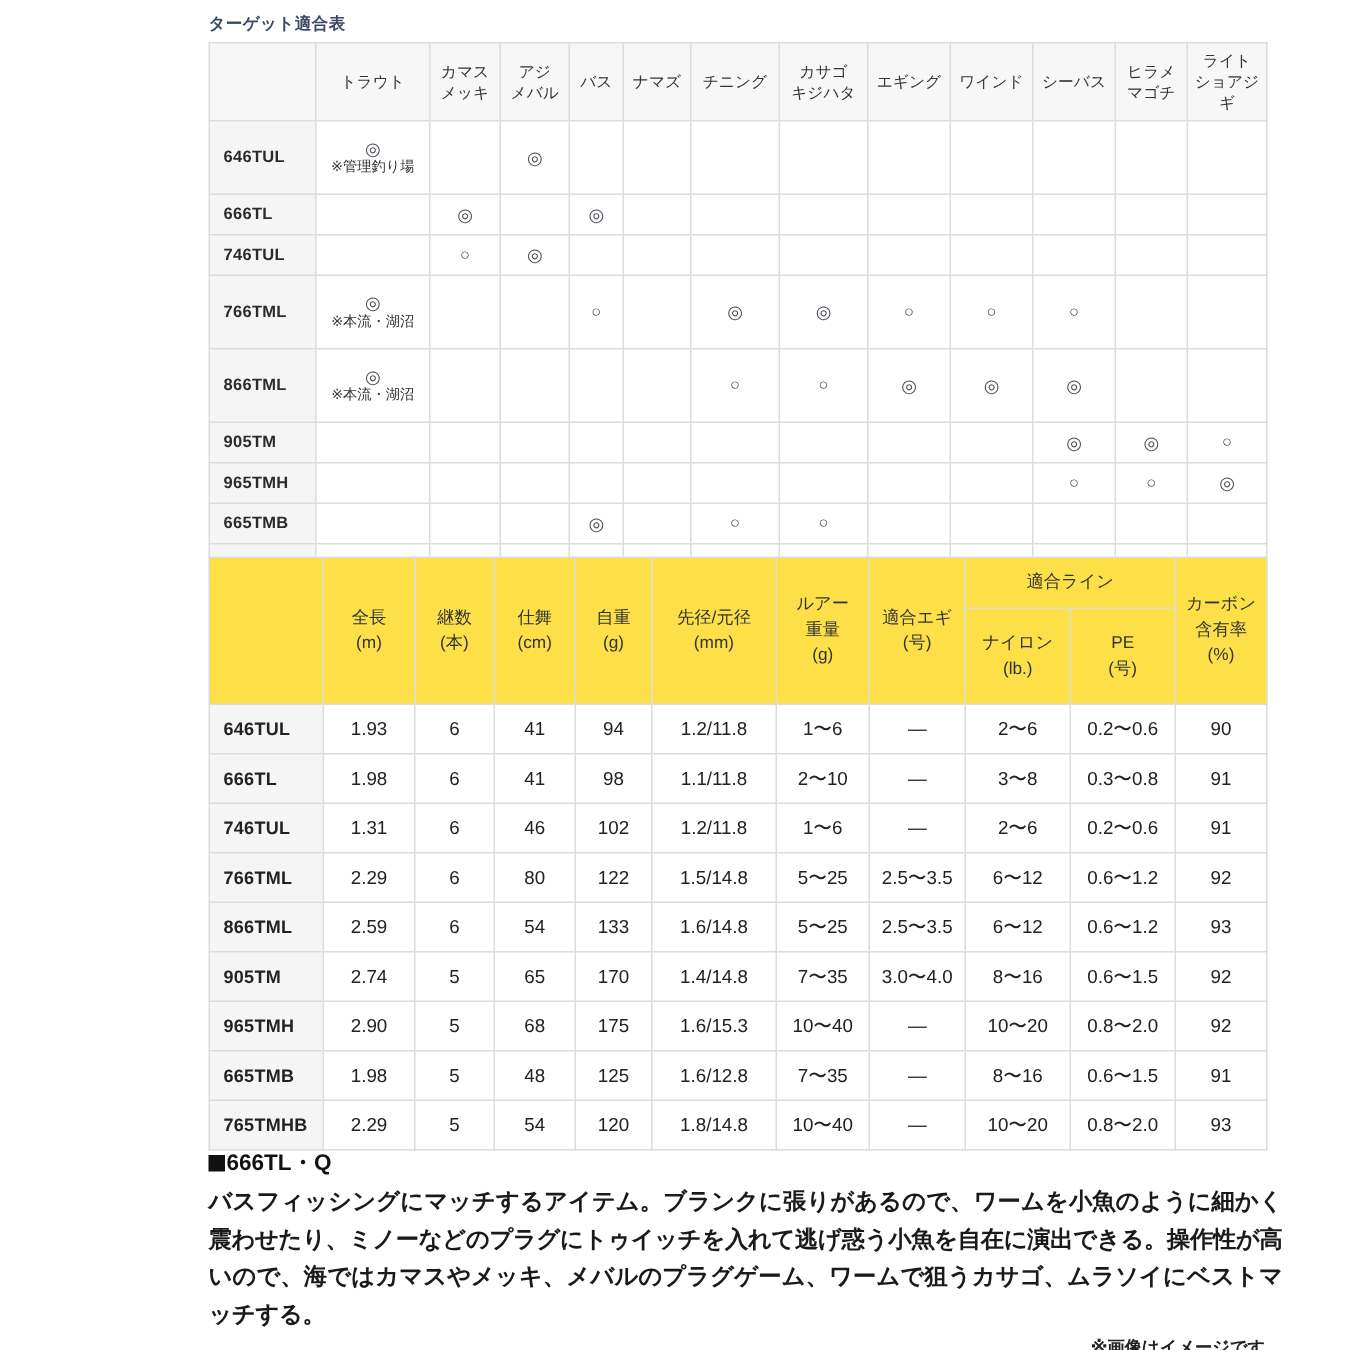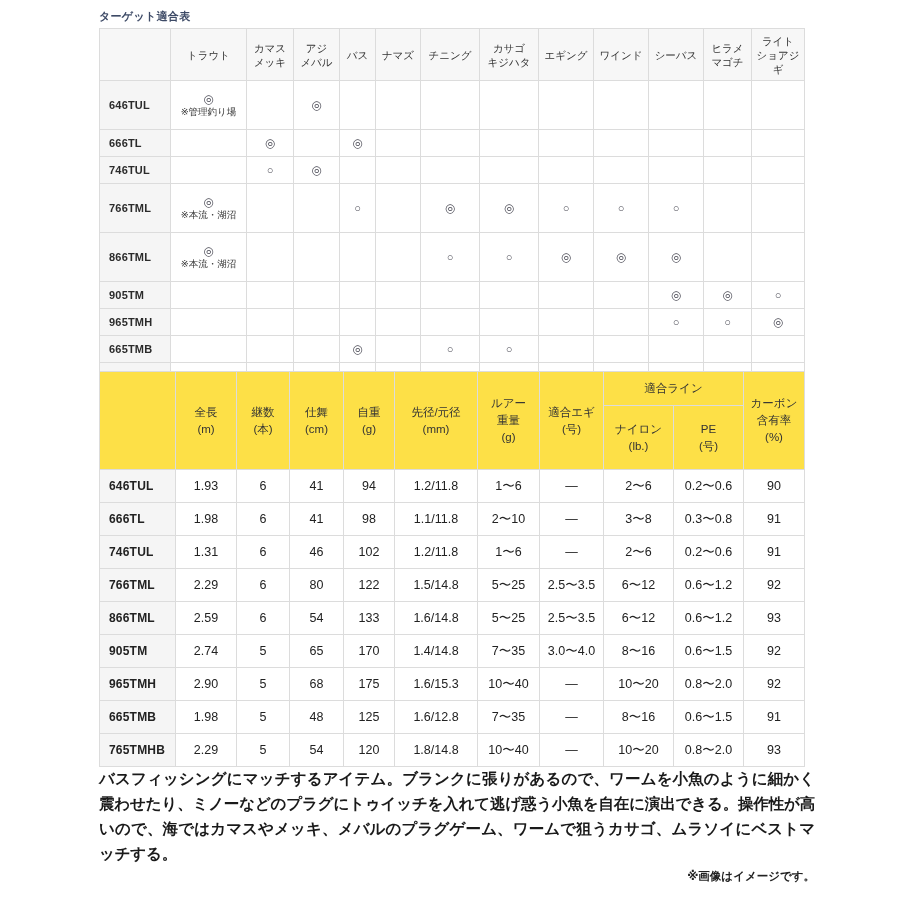--- a/index.html
+++ b/index.html
@@ -14,20 +14,21 @@
     color: #222222;
     overflow: hidden;
     position: relative;
   }
   .page {
     position: relative;
     width: 743px;
     height: 900px;
     box-sizing: border-box;
     padding: 0;
+    margin-left: 40px;
   }
 
   
   .section-title {
     position: absolute;
     left: 99px;
     top: 9px;
     font-size: 11px;
     font-weight: bold;
     color: #3d4a66;
@@ -713,17 +714,18 @@
             <td>—</td>
             <td>10〜20</td>
             <td>0.8〜2.0</td>
             <td>93</td>
           </tr>
         </tbody>
     </table>
   </div>
 
   <div id="desc">
+    <div class="desc-head"><span class="sq"></span><span>666TL・Q</span></div>
     <p class="desc-body">バスフィッシングにマッチするアイテム。ブランクに張りがあるので、ワームを小魚のように細かく震わせたり、ミノーなどのプラグにトゥイッチを入れて逃げ惑う小魚を自在に演出できる。操作性が高いので、海ではカマスやメッキ、メバルのプラグゲーム、ワームで狙うカサゴ、ムラソイにベストマッチする。</p>
     <div class="desc-foot">※画像はイメージです。</div>
   </div>
 
 </div>
 
 </body></html>

